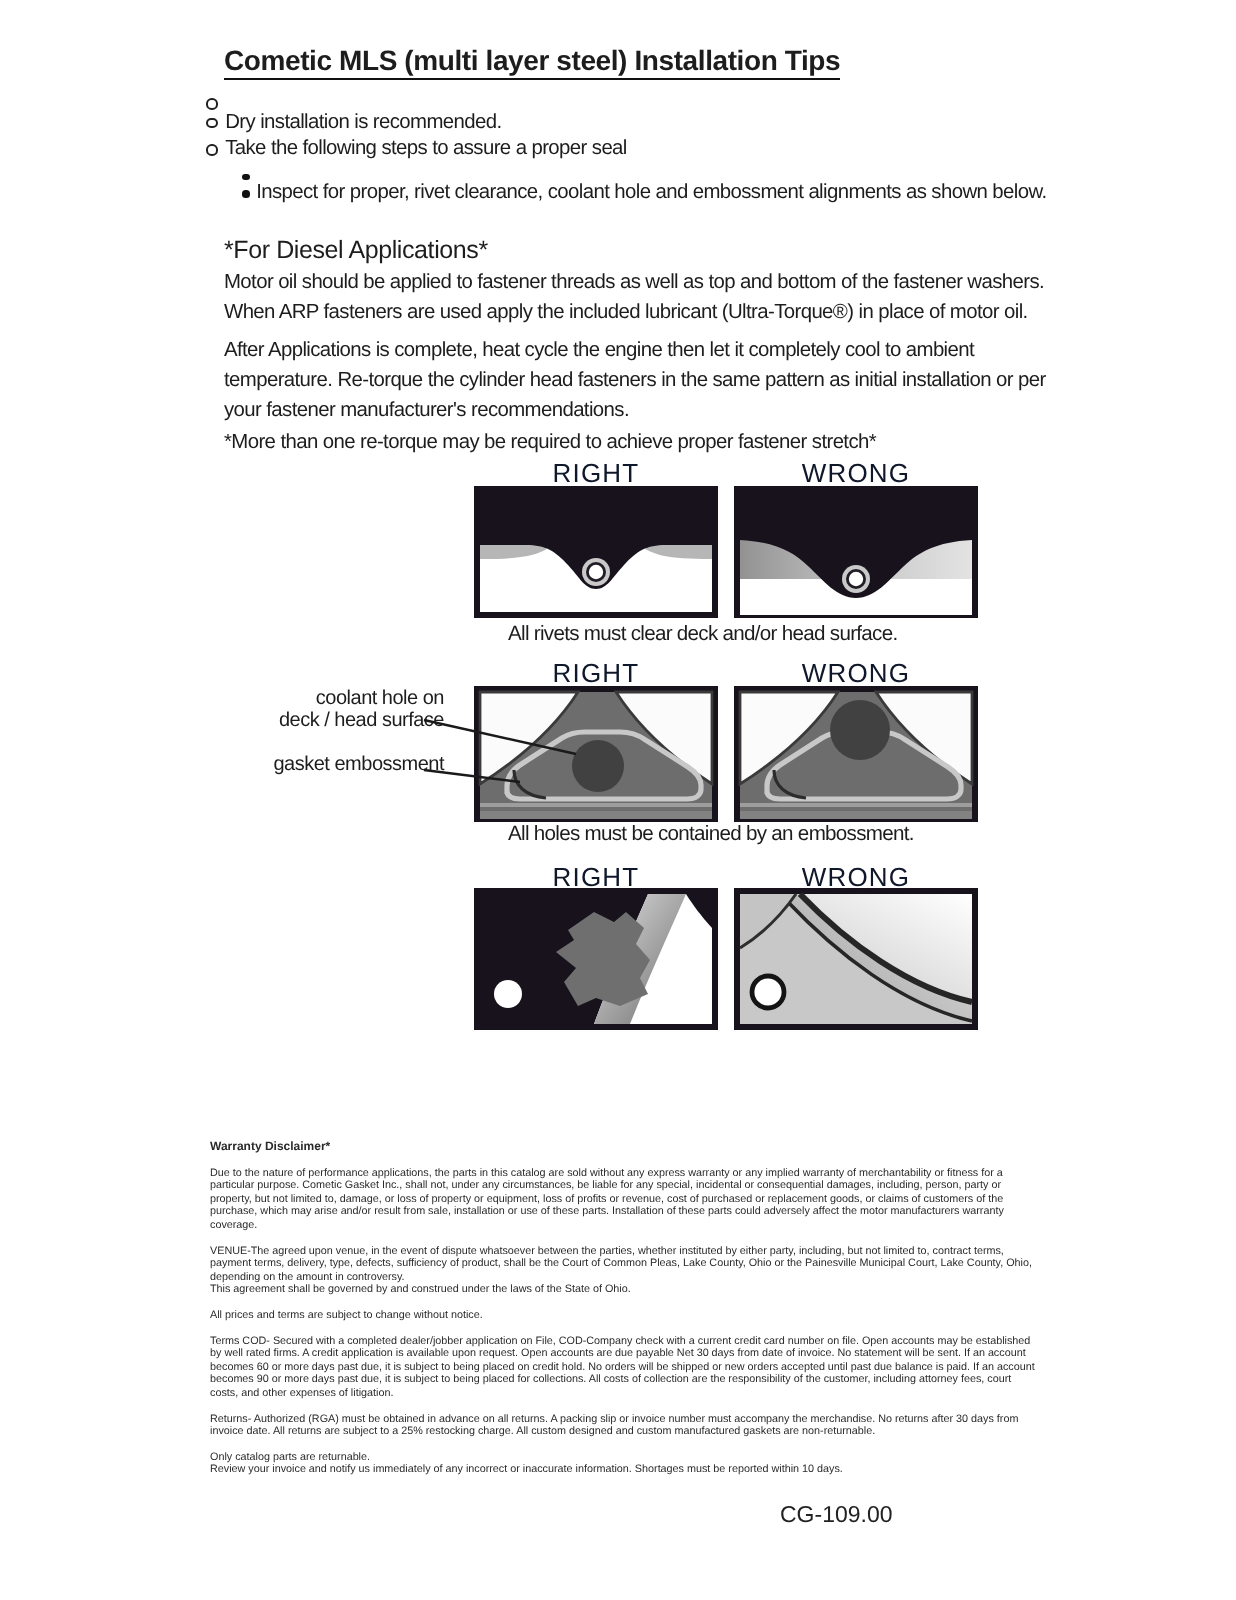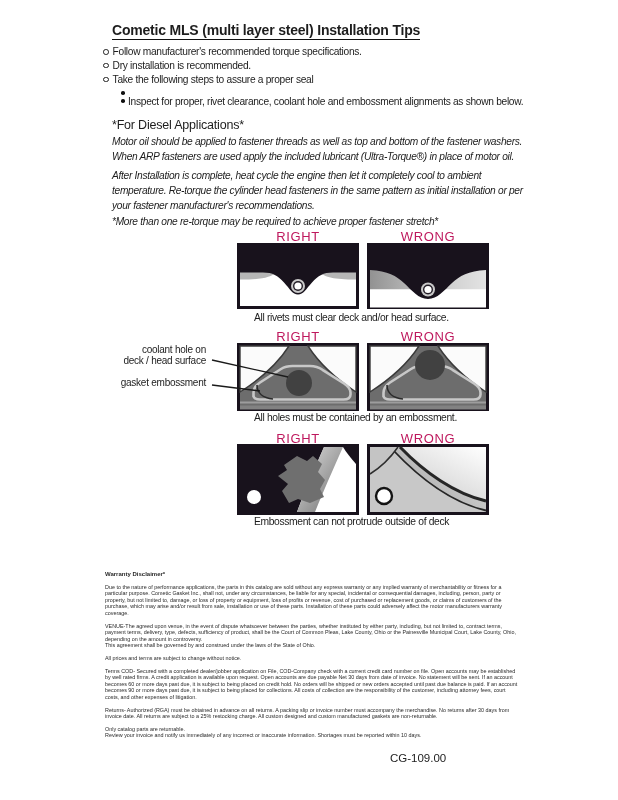--- a/index.html
+++ b/index.html
@@ -20,81 +20,80 @@
 
   
   .bullets{left:103px;top:45px;font-size:10.2px;letter-spacing:-0.3px;line-height:13.8px;width:430px;}
   .bullet{display:flex;align-items:flex-start;}
   .o-mark{flex:0 0 auto;width:3.6px;height:3.6px;border:1px solid #222;border-radius:50%;margin:4px 4px 0 0;}
   .sub{margin-left:18px;}
   .b-mark{flex:0 0 auto;width:3.6px;height:3.6px;background:#111;border-radius:50%;margin:4.6px 3.5px 0 0;}
 
   
   .diesel-head{left:112px;top:118px;font-size:12.5px;font-weight:normal;letter-spacing:-0.2px;}
-  .para{left:112px;width:412px;font-size:10.2px;letter-spacing:-0.3px;line-height:15px;font-style:italic;}
+  .para{left:112px;width:412px;font-size:10.2px;letter-spacing:-0.3px;line-height:15px;}
   .p1{top:134px;}
   .p2{top:168px;}
   .p3{top:214px;}
 
   
-  .rw-labels{left:237px;width:252px;display:flex;gap:8px;font-size:13px;letter-spacing:0.6px;color:#be185d;}
+  .rw-labels{left:237px;width:252px;display:flex;gap:8px;font-size:13px;letter-spacing:0.6px;color:#0f172a;}
   .rw-labels span{flex:0 0 122px;text-align:center;}
   .lab1{top:229px;} .lab2{top:329px;} .lab3{top:431px;}
   .panel{width:122px;}
   .panel svg{display:block;}
   .r1l{left:237px;top:243px;} .r1r{left:367px;top:243px;}
   .r2l{left:237px;top:343px;} .r2r{left:367px;top:343px;}
   .r3l{left:237px;top:444px;} .r3r{left:367px;top:444px;}
   .caption{left:238px;font-size:10.3px;font-weight:normal;letter-spacing:-0.35px;line-height:11.5px;width:260px;margin-left:16px;}
   .cap1{top:312px;} .cap2{top:412px;} .cap3{top:516px;}
 
   
-  .callout{left:102px;width:104px;text-align:right;font-size:10px;letter-spacing:-0.25px;line-height:11px;}
+  .callout{left:118px;width:104px;text-align:right;font-size:10px;letter-spacing:-0.25px;line-height:11px;}
   .co1{top:344px;} .co2{top:377px;}
   .connectors{left:0;top:0;pointer-events:none;}
 
   
   .disclaimer{left:105px;top:571px;width:414px;font-size:5.4px;line-height:6.6px;letter-spacing:0;color:#2a2a2a;}
   .d-head{font-size:6px;font-weight:bold;margin-bottom:6px;}
   .dblock{margin-top:6px;}
   .dblock.first{margin-top:0;}
   .dblock.tight{margin-top:0;}
 
   .footer-code{left:390px;top:752px;font-size:11.5px;color:#222;}
 </style>
 </head>
 <body>
 
 <div class="abs doc-title">Cometic MLS (multi layer steel) Installation Tips</div>
 
 <div class="abs bullets">
   <div class="bullet">
       <span class="o-mark"></span>
-      <span>Follow manufacturer's recommended torque specifications.</span>
     </div>
   <div class="bullet">
       <span class="o-mark"></span>
       <span>Dry installation is recommended.</span>
     </div>
   <div class="bullet">
       <span class="o-mark"></span>
       <span>Take the following steps to assure a proper seal</span>
     </div>
   <div class="bullet sub">
       <span class="b-mark"></span>
     </div>
   <div class="bullet sub">
       <span class="b-mark"></span>
       <span>Inspect for proper, rivet clearance, coolant hole and embossment alignments as shown below.</span>
     </div>
 </div>
 
 <div class="abs diesel-head">*For Diesel Applications*</div>
 <div class="abs para p1">Motor oil should be applied to fastener threads as well as top and bottom of the fastener washers. When ARP fasteners are used apply the included lubricant (Ultra-Torque®) in place of motor oil.</div>
-<div class="abs para p2">After Installation is complete, heat cycle the engine then let it completely cool to ambient temperature. Re-torque the cylinder head fasteners in the same pattern as initial installation or per your fastener manufacturer's recommendations.</div>
+<div class="abs para p2">After Applications is complete, heat cycle the engine then let it completely cool to ambient temperature. Re-torque the cylinder head fasteners in the same pattern as initial installation or per your fastener manufacturer's recommendations.</div>
 <div class="abs para p3">*More than one re-torque may be required to achieve proper fastener stretch*</div>
 
 <div class="abs rw-labels lab1">
   <span>RIGHT</span>
   <span>WRONG</span>
 </div>
 <div class="abs panel r1l">
   <svg width="122" height="66" viewBox="0 0 122 66">
     <rect x="1.5" y="1.5" width="119" height="63" fill="#ffffff" stroke="#18121c" stroke-width="3"></rect>
     <path d="M3,29 L40,29 C33,34.5 26,36.5 3,36.5 Z" fill="#b6b6b6"></path>
@@ -196,21 +195,20 @@
     <path d="M33,3 L119,3 L119,57 C88,50 57,28 33,3 Z" fill="url(#g3wd)"></path>
     <path d="M33,3 C57,28 88,50 119,57 L119,66.5 C84,58.5 51,33 26,7 L26,3 Z" fill="url(#g3wb)"></path>
     <path d="M33,3 C57,28 88,50 119,57" stroke="#262626" stroke-width="3" fill="none"></path>
     <path d="M26,6 C51,32.5 84,58.5 119,66.5" stroke="#262626" stroke-width="1.8" fill="none"></path>
     <path d="M3,3 L31,3 C23,14.5 13.5,23.5 3,30 Z" fill="#c4c4c4"></path>
     <path d="M31,3 C23,14.5 13.5,23.5 3,30" stroke="#2e2e2e" stroke-width="1.5" fill="none"></path>
     <circle cx="17" cy="52" r="8" fill="#ffffff" stroke="#141414" stroke-width="2.4"></circle>
   </svg>
 </div>
 <div class="abs caption cap3">
-  <div>Embossment can not protrude outside of deck</div>
 </div>
 
 <svg class="abs connectors" width="618" height="560" viewBox="0 0 618 560">
   <line x1="212" y1="360" x2="288" y2="377" stroke="#1a1a1a" stroke-width="1.3"></line>
   <line x1="212" y1="385" x2="260" y2="391" stroke="#1a1a1a" stroke-width="1.3"></line>
 </svg>
 
 <div class="abs disclaimer">
   <div class="d-head">Warranty Disclaimer*</div>
   <div class="dblock first">Due to the nature of performance applications, the parts in this catalog are sold without any express warranty or any implied warranty of merchantability or fitness for a particular purpose.  Cometic Gasket Inc., shall not, under any circumstances, be liable for any special, incidental or consequential damages, including, person, party or property, but not limited to, damage, or loss of property or equipment, loss of profits or revenue, cost of purchased or replacement goods, or claims of customers of the purchase, which may arise and/or result from sale, installation or use of these parts.  Installation of these parts could adversely affect the motor manufacturers warranty coverage.</div>

